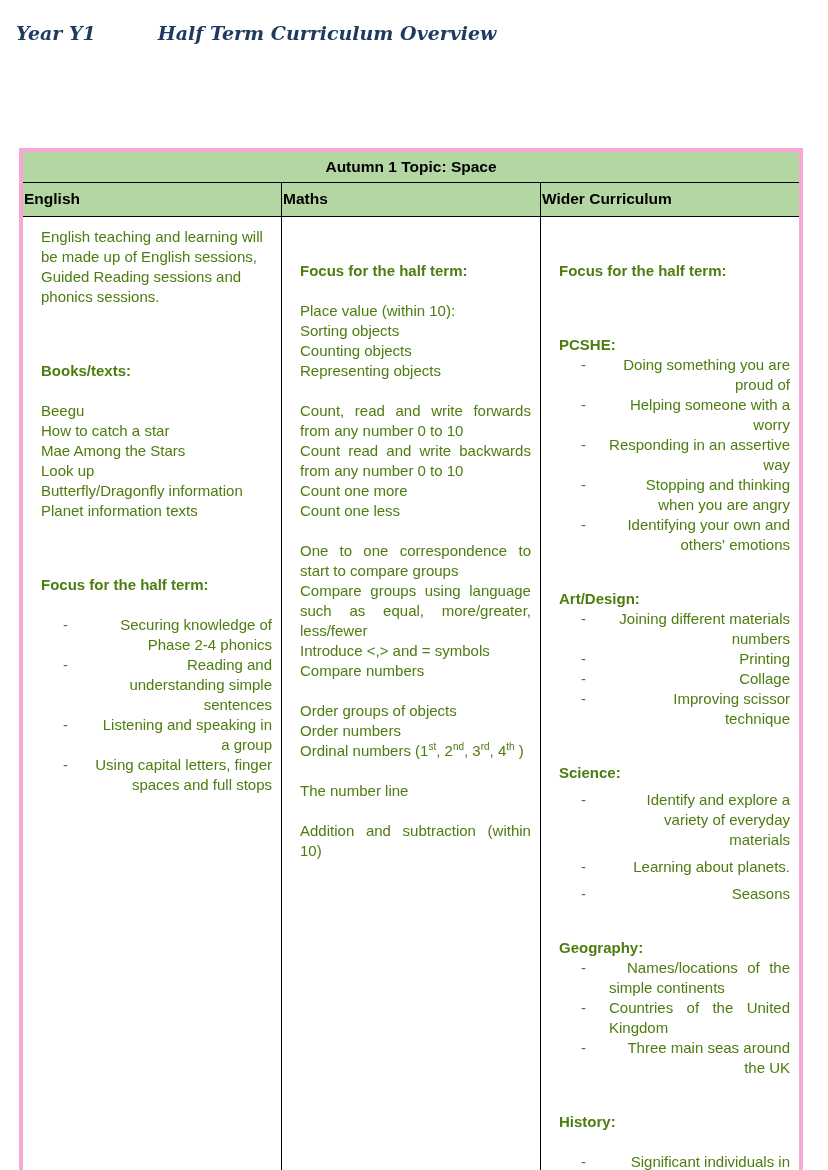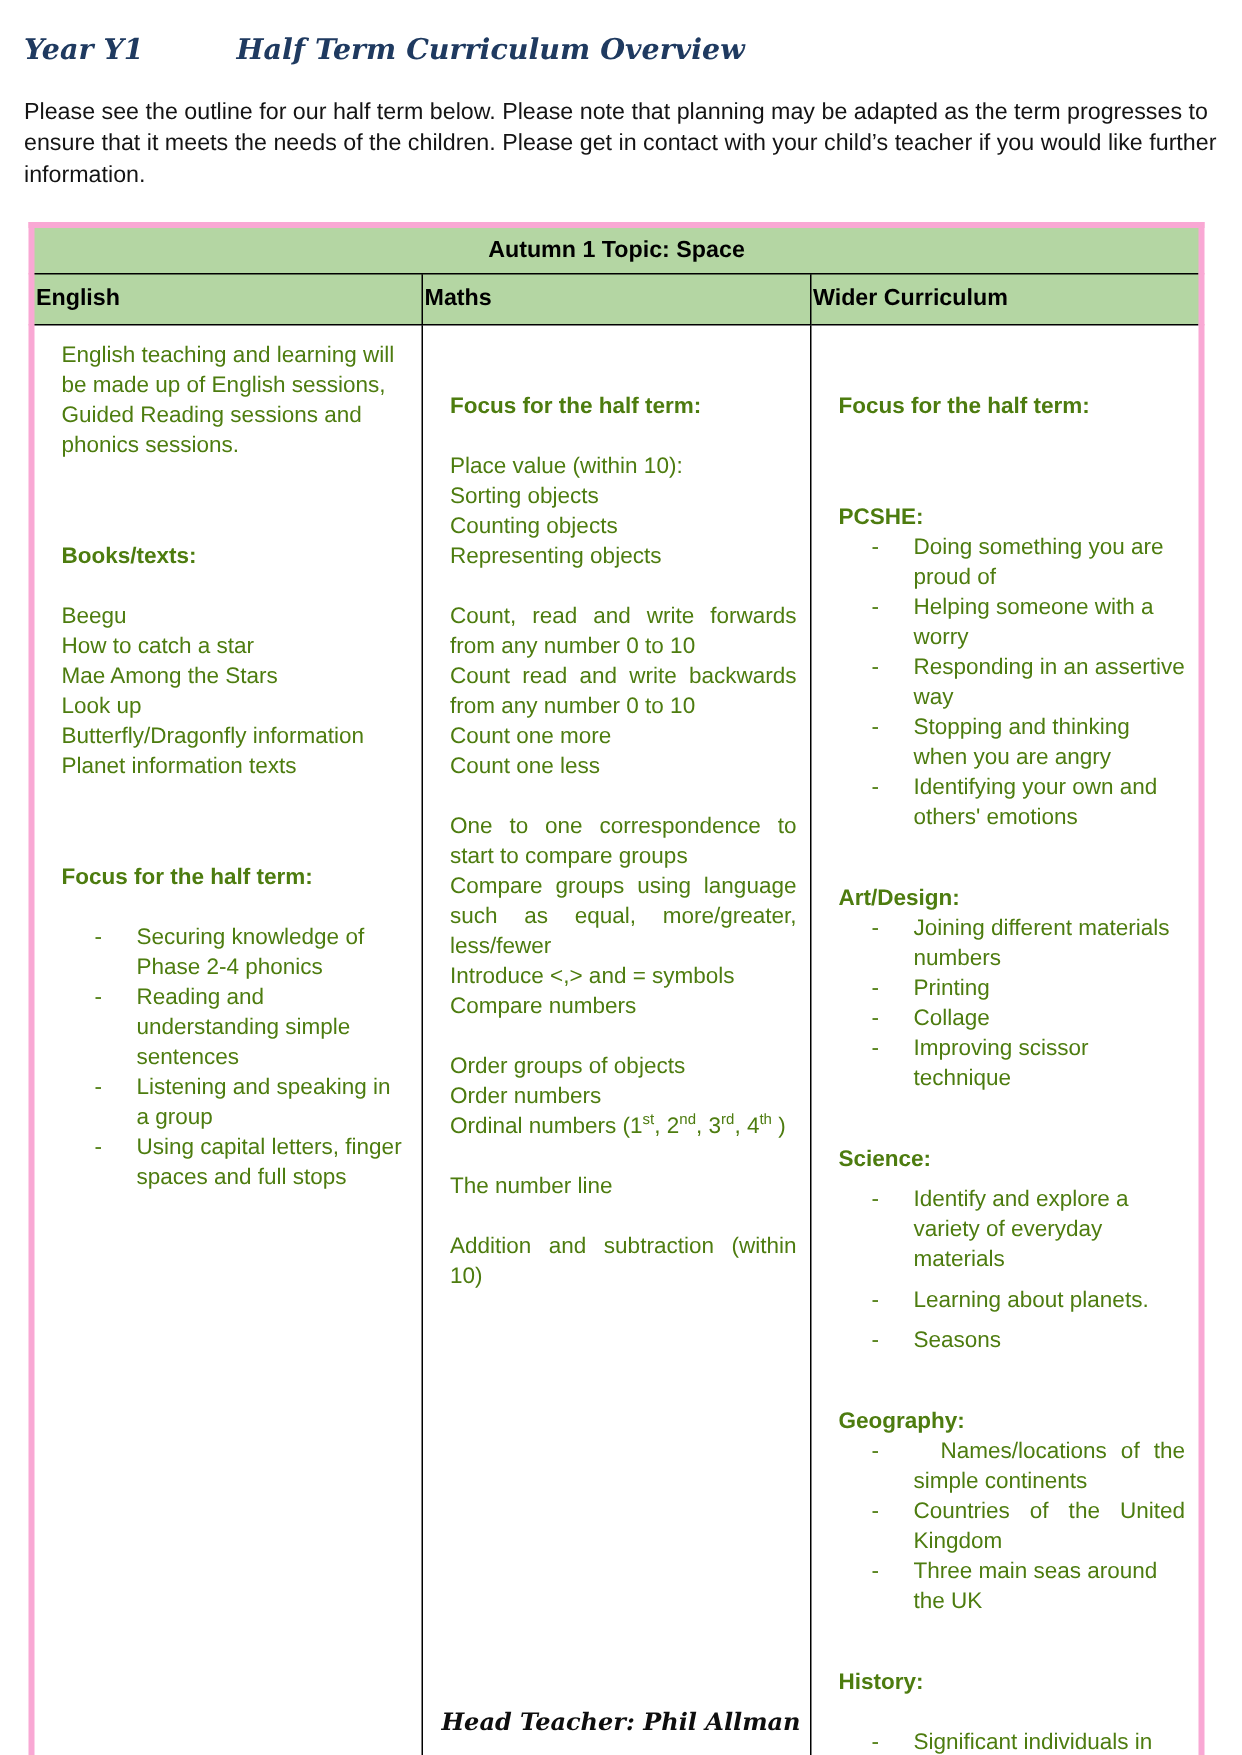--- a/index.html
+++ b/index.html
@@ -69,21 +69,21 @@
     line-height: 20px;
     color: #4d7c0f;
   }
   .line { min-height: 20px; }
   .bold { font-weight: 700; margin-top: 34px; }
   .gap { height: 20px; }
   .justify { text-align: justify; }
   .indent { text-indent: 18px; }
   .bullet { position: relative; padding-left: 50px; min-height: 20px; }
   .bullet .dash { position: absolute; left: 22px; top: 0; }
-  .bullet .bullet-text { display: block; }
+  .bullet .bullet-text { display: block; text-align: right; }
   .bullet.justify .bullet-text { text-align: justify; }
   .bullet.spaced { margin-top: 7px; }
   sup { font-size: 10px; line-height: 0; vertical-align: super; }
   .footer {
     position: absolute;
     top: 1138px; left: 0;
     width: 100%;
     text-align: center;
     font-family: "DejaVu Serif", serif;
     font-style: italic;
@@ -95,21 +95,20 @@
 </head>
 <body>
 
 <div class="page">
 
   <div class="title-row">
     <span>Year Y1</span>
     <span>Half Term Curriculum Overview</span>
   </div>
 
-  <p class="intro">Please see the outline for our half term below. Please note that planning may be adapted as the term progresses to ensure that it meets the needs of the children. Please get in contact with your child’s teacher if you would like further information.</p>
 
   <table class="curriculum">
     <colgroup>
       <col style="width:33.4%">
         <col style="width:33.2%">
         <col style="width:33.4%">
     </colgroup>
     <tbody>
       <tr class="topic-row">
         <th colspan="3">Autumn 1 Topic: Space</th>
@@ -248,15 +247,14 @@
             <div class="gap"></div>
             <div class="bullet">
               <span class="dash">-</span>
               <span class="bullet-text">Significant individuals in the past (inc. Neil Armstrong/Mae Jemison/Tim Peake)</span>
             </div>
           </td>
       </tr>
     </tbody>
   </table>
 
-  <div class="footer">Head Teacher: Phil Allman</div>
 
 </div>
 
 </body></html>

